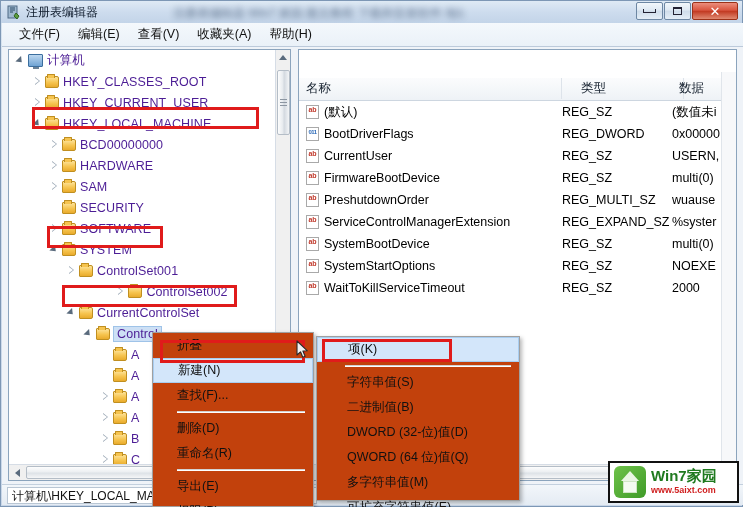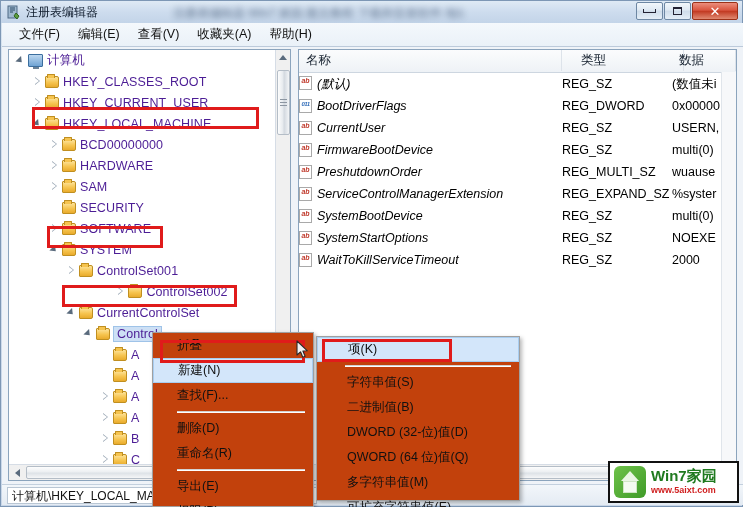--- a/index.html
+++ b/index.html
@@ -147,27 +147,28 @@
 
   
   .list-pane{
     position:absolute;left:296px;top:2px;width:439px;height:432px;
     background:#fff;border:1px solid #8ba4bd;box-sizing:border-box;overflow:hidden;
   }
   .lhead{
     position:relative;height:22px;
     background:linear-gradient(to bottom,#fbfcfd 0%,#eef2f6 100%);
     border-bottom:1px solid #cdd6e0;
+    margin-top:28px;
   }
   .lhcell{
     position:absolute;top:0;height:21px;line-height:21px;font-size:12.5px;color:#15202e;
     padding-left:7px;border-right:1px solid #dde3ea;box-sizing:border-box;
   }
   .lrow{position:relative;height:22px;display:flex;align-items:center;font-size:12.5px;white-space:nowrap;}
-  .lc-name{position:absolute;left:0;display:flex;align-items:flex-start;font-style:italic;}
+  .lc-name{position:absolute;left:7px;display:flex;align-items:center;}
   .lc-type{position:absolute;left:263px;}
   .lc-data{position:absolute;left:373px;}
   .v-ico{
     width:13px;height:14px;margin-right:5px;flex:0 0 auto;position:relative;
     background:#fff;border:1px solid #a9a9a9;box-sizing:border-box;
     font-size:7px;line-height:8px;color:#c0392b;text-align:center;font-weight:bold;
     overflow:hidden;
   }
   .v-ico.bin{color:#2e6bb8;font-size:6px;letter-spacing:-.5px;}
   .v-ico::after{

